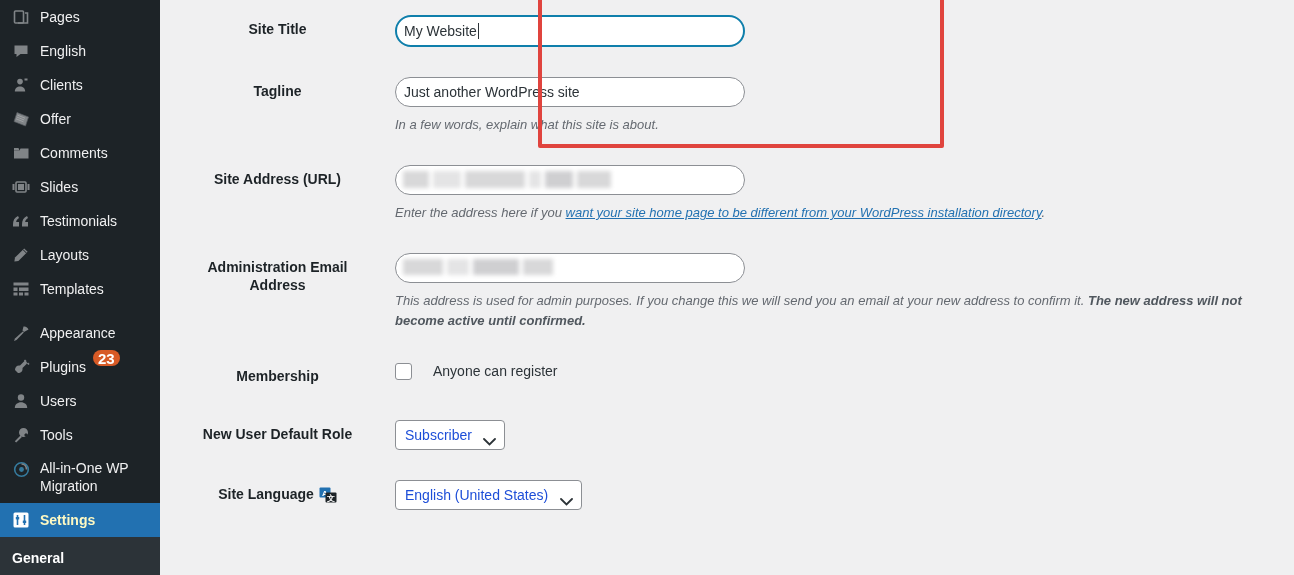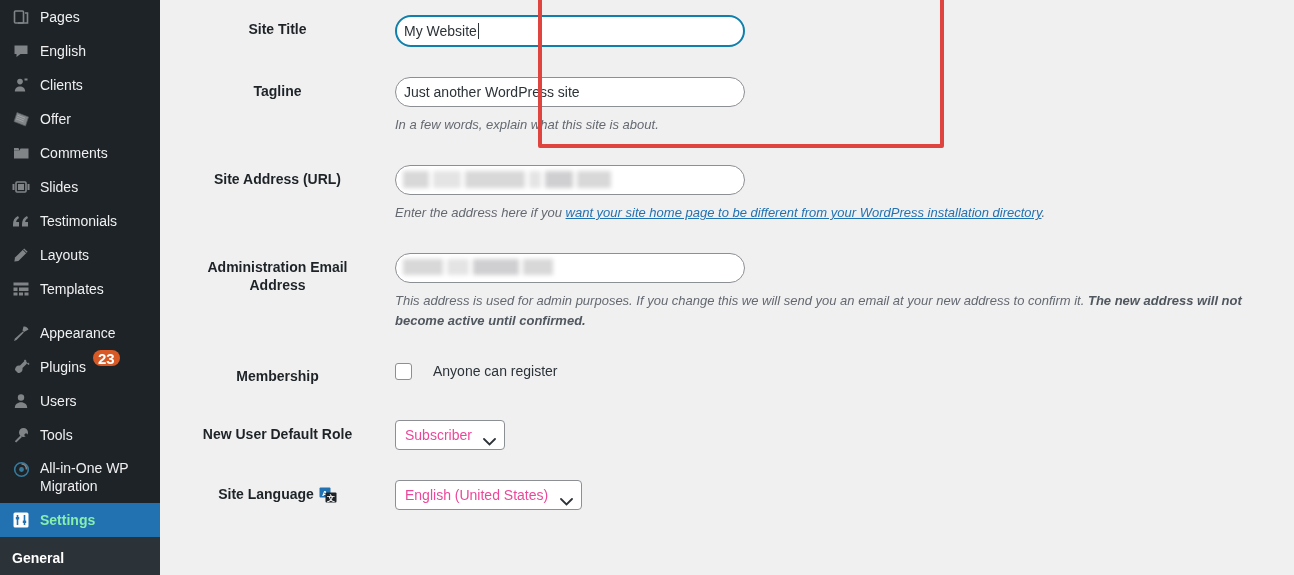--- a/index.html
+++ b/index.html
@@ -36,21 +36,21 @@
     display: flex; align-items: center; justify-content: center;
     margin-right: 9px;
     opacity: .72;
   }
   .menu-item.tall .ico { height: 20px; }
   .menu-item .ico svg { display: block; }
   .menu-item .lbl { font-size: 14px; white-space: normal; max-width: 108px; }
   .menu-item.tall .lbl { line-height: 18px; }
   .menu-item.active {
     background: #2271b1;
-    color: #86efac;
+    color: #fef9c3;
     font-weight: 600;
   }
   .menu-item.active .ico { opacity: 1; }
   .badge {
     display: inline-block;
     min-width: 18px; height: 16px;
     border-radius: 9px;
     background: #d63638;
     color: #fff;
     font-size: 15px; font-weight: 600;
@@ -171,21 +171,21 @@
     position: relative;
     display: inline-block;
   }
   select.wp-select {
     -webkit-appearance: none;
     appearance: none;
     border: 1px solid #8c8f94;
     border-radius: 4px;
     background: #fff;
     font-size: 14px;
-    color: #ec4899;
+    color: #1d4ed8;
     height: 30px;
     line-height: 28px;
     padding: 0 32px 0 9px;
     font-family: "Liberation Sans", sans-serif;
     cursor: pointer;
   }
   .sel-arrow {
     position: absolute;
     right: 9px; top: 11px;
     pointer-events: none;

